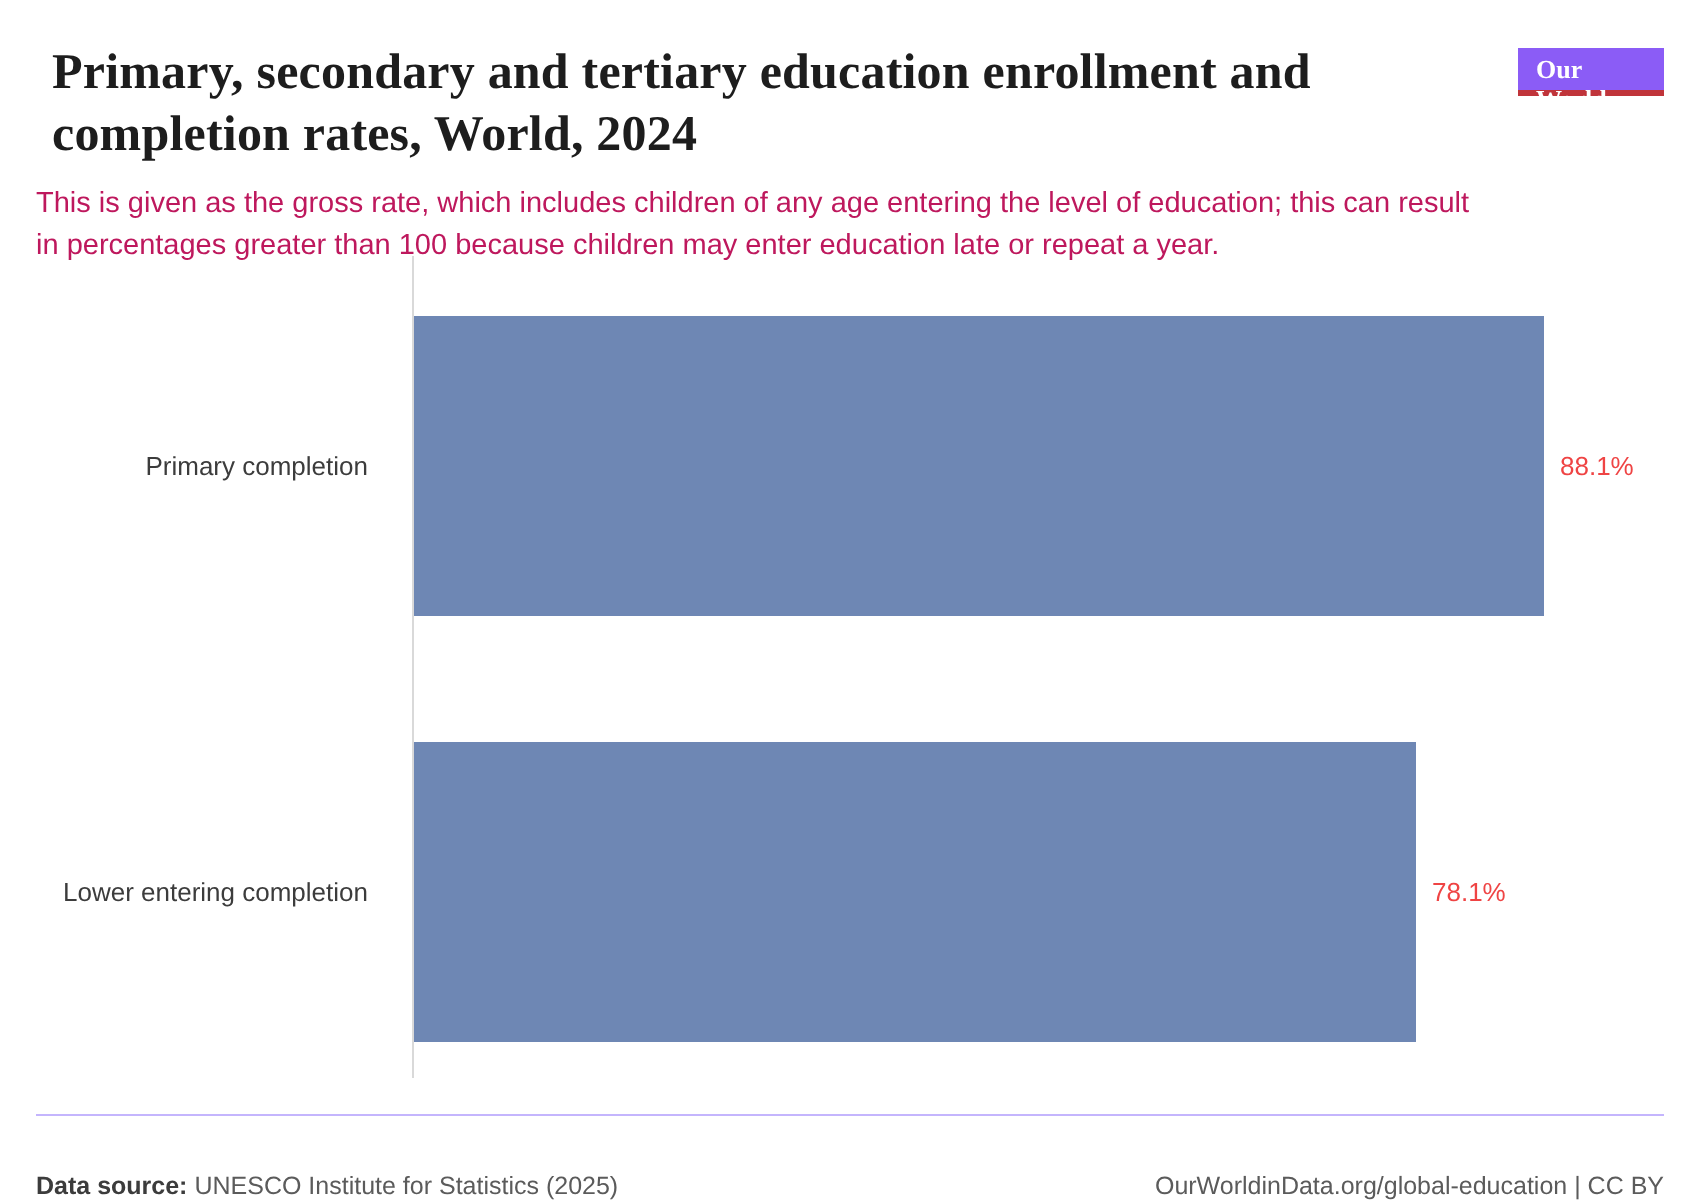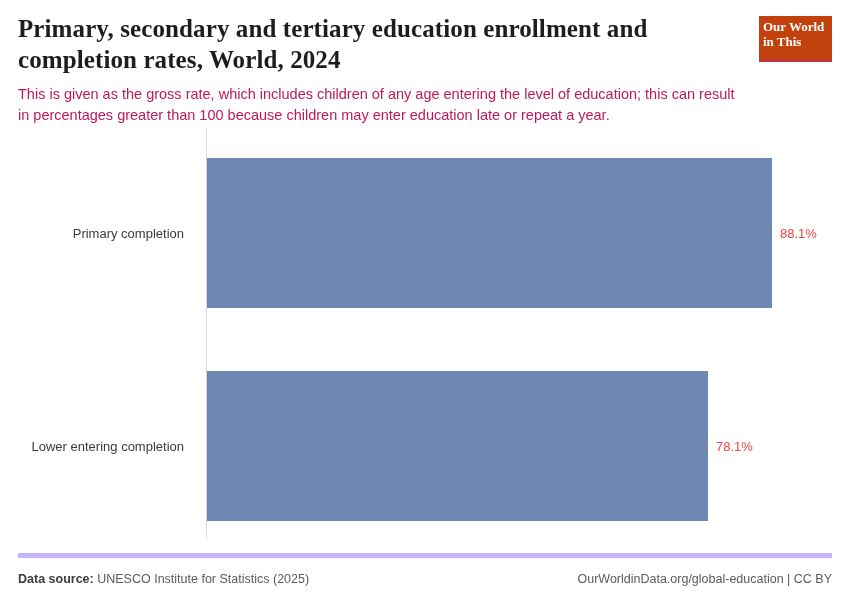--- a/index.html
+++ b/index.html
@@ -27,42 +27,42 @@
     position: relative;
     padding-right: 90px;
   }
   .title {
     font-family: "Liberation Serif", serif;
     font-size: 25px;
     font-weight: 700;
     line-height: 1.22;
     letter-spacing: 0.1px;
     color: #1d1d1d;
-    margin: 0;
+    margin: 8px;
   }
   .subtitle {
     font-size: 14.5px;
     line-height: 1.42;
     color: #be185d;
     margin: 9px 0 0 0;
     max-width: 750px;
   }
   .logo {
     position: absolute;
     top: 2px;
     right: 0;
     width: 73px;
-    height: 46px;
-    background: #c2410c;
+    height: 24px;
+    background: #8b5cf6;
     color: #ffffff;
     font-family: "Liberation Serif", serif;
     font-weight: 700;
     font-size: 13px;
     line-height: 1.18;
-    padding: 3px 5px 0 4px;
+    padding: 3px 5px 0 9px;
     box-sizing: border-box;
     border-bottom: 3px solid #c0343a;
   }
   .logo span { display: block; }
 
   
   .chart {
     position: absolute;
     left: 18px;
     top: 128px;
@@ -112,23 +112,23 @@
     white-space: nowrap;
   }
 
   
   .footer {
     position: absolute;
     left: 18px;
     right: 18px;
     bottom: 0;
     height: 42px;
-    border-top: 5px solid #c4b5fd;
+    border-top: 1px solid #c4b5fd;
     display: flex;
-    align-items: center;
+    align-items: flex-end;
     justify-content: space-between;
     font-size: 12.5px;
     color: #5b5b5b;
   }
   .footer .src-label {
     font-weight: 700;
     color: #3c3c3c;
   }
   .footer-right { color: #5b5b5b; }
 </style>

